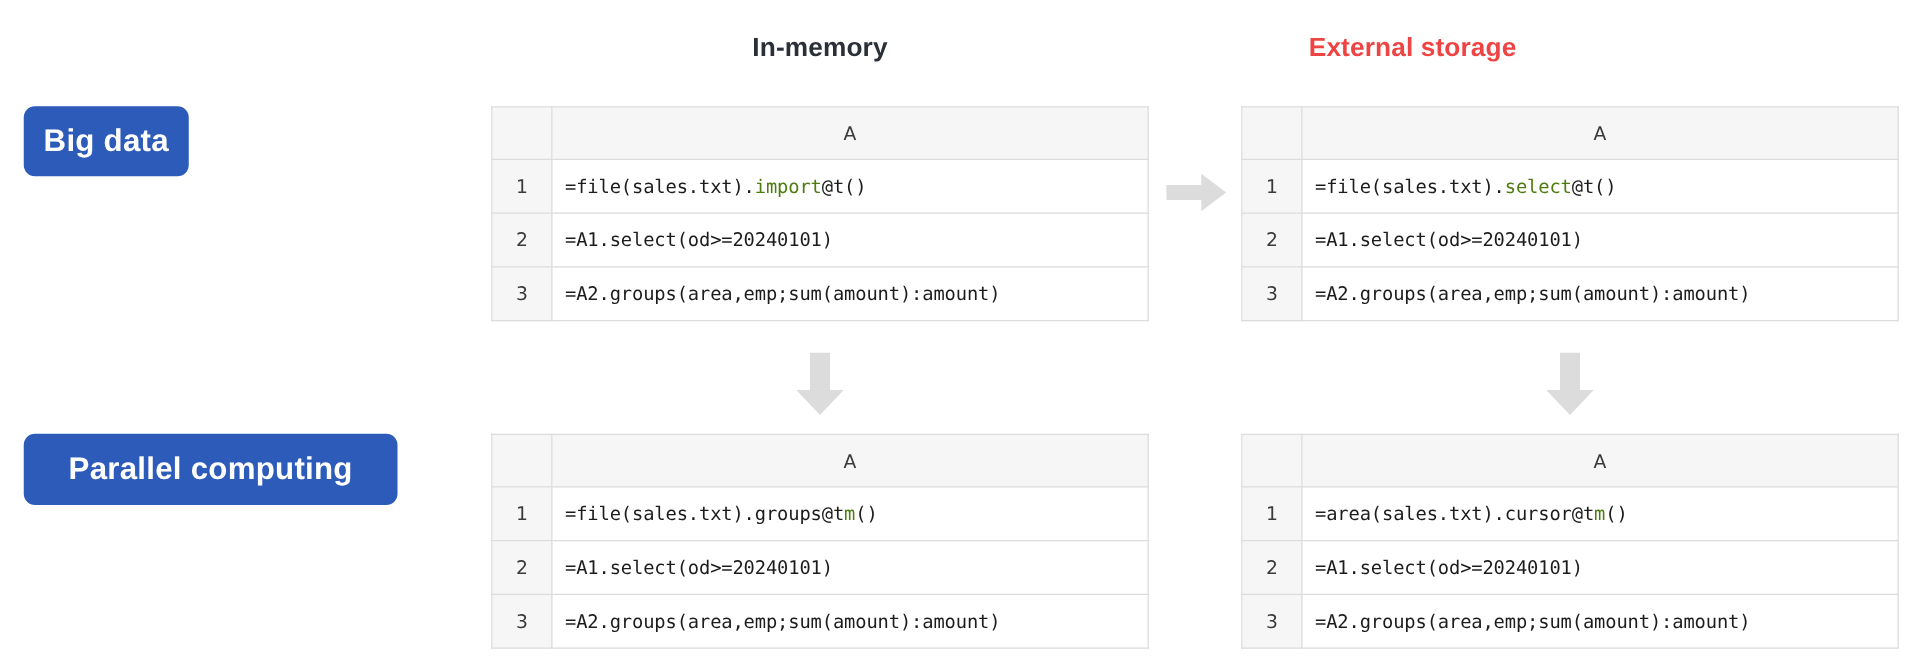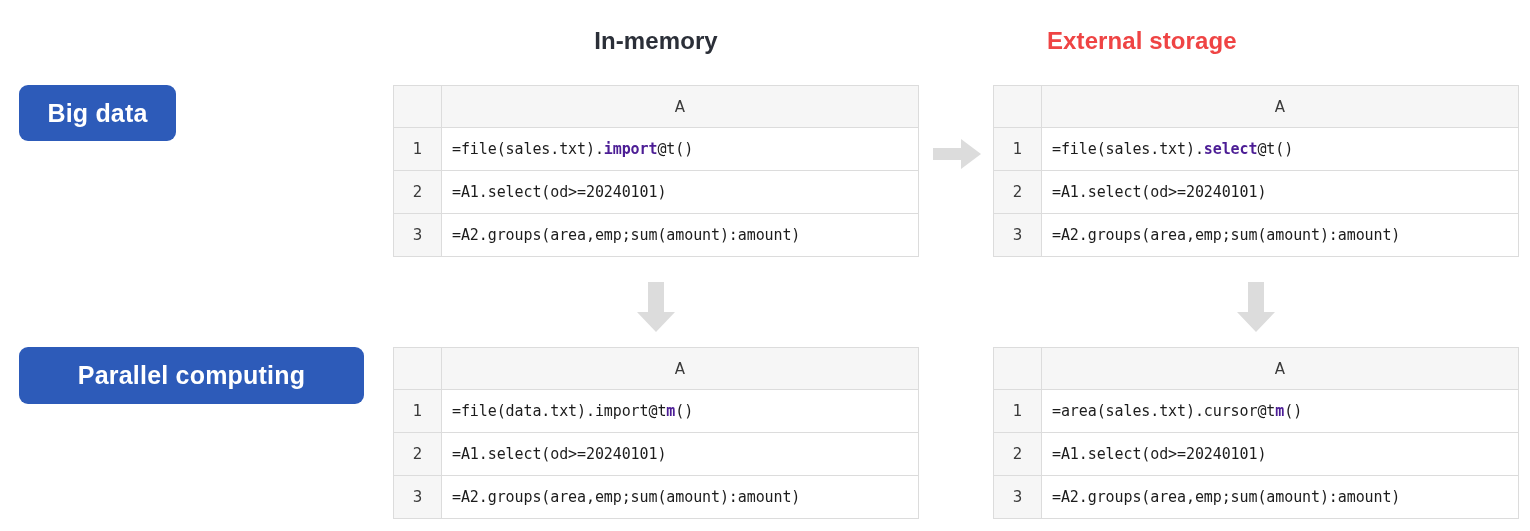--- a/index.html
+++ b/index.html
@@ -13,21 +13,21 @@
     height: 531px;
     position: relative;
     overflow: hidden;
     font-family: "Liberation Sans", sans-serif;
     -webkit-font-smoothing: antialiased;
   }
 
   
   .col-heading {
     position: absolute;
-    font-size: 24px;
+    font-size: 21px;
     font-weight: bold;
     letter-spacing: 0.1px;
     white-space: nowrap;
   }
   #heading-in-memory {
     left: 393px;
     width: 526px;
     top: 27px;
     text-align: center;
     color: #2b2f38;
@@ -51,27 +51,27 @@
     display: flex;
     align-items: center;
     justify-content: center;
     white-space: nowrap;
     letter-spacing: 0.2px;
     box-sizing: border-box;
   }
   #badge-big-data {
     left: 19px;
     top: 85px;
-    width: 157px;
+    width: 132px;
     height: 56px;
   }
   #badge-parallel-computing {
     left: 19px;
     top: 347px;
-    width: 345px;
+    width: 299px;
     height: 57px;
   }
 
   
   .sheet {
     position: absolute;
     border-collapse: collapse;
     table-layout: fixed;
     background: #ffffff;
     border: 1px solid #d6d6d6;
@@ -111,22 +111,22 @@
     background: #ffffff;
     vertical-align: middle;
     padding-left: 10px;
     font-family: "DejaVu Sans Mono", monospace;
     font-size: 15px;
     color: #1c1c1c;
     white-space: nowrap;
     letter-spacing: -0.1px;
   }
   .sheet .cell .hl {
-    color: #4c1d95;
-    font-weight: bold;
+    color: #4d7c0f;
+    font-weight: normal;
   }
 
   #sheet-big-data-in-memory       { left: 393px;  top: 85px;  width: 526px; }
   #sheet-big-data-external        { left: 993px;  top: 85px;  width: 526px; }
   #sheet-parallel-in-memory       { left: 393px;  top: 347px; width: 526px; }
   #sheet-parallel-external        { left: 993px;  top: 347px; width: 526px; }
 
   
   .arrow {
     position: absolute;
@@ -200,21 +200,21 @@
 <table id="sheet-parallel-in-memory" class="sheet">
   <thead>
     <tr>
       <th class="hdr-corner"></th>
       <th class="hdr-col">A</th>
     </tr>
   </thead>
   <tbody>
     <tr>
       <td class="rownum">1</td>
-      <td class="cell"><span>=file(data.txt).import@t</span><span class="hl">m</span><span>()</span></td>
+      <td class="cell"><span>=file(sales.txt).groups@t</span><span class="hl">m</span><span>()</span></td>
     </tr>
     <tr>
       <td class="rownum">2</td>
       <td class="cell"><span>=A1.select(od&gt;=20240101)</span><span class="hl"></span><span></span></td>
     </tr>
     <tr>
       <td class="rownum">3</td>
       <td class="cell"><span>=A2.groups(area,emp;sum(amount):amount)</span><span class="hl"></span><span></span></td>
     </tr>
   </tbody>

